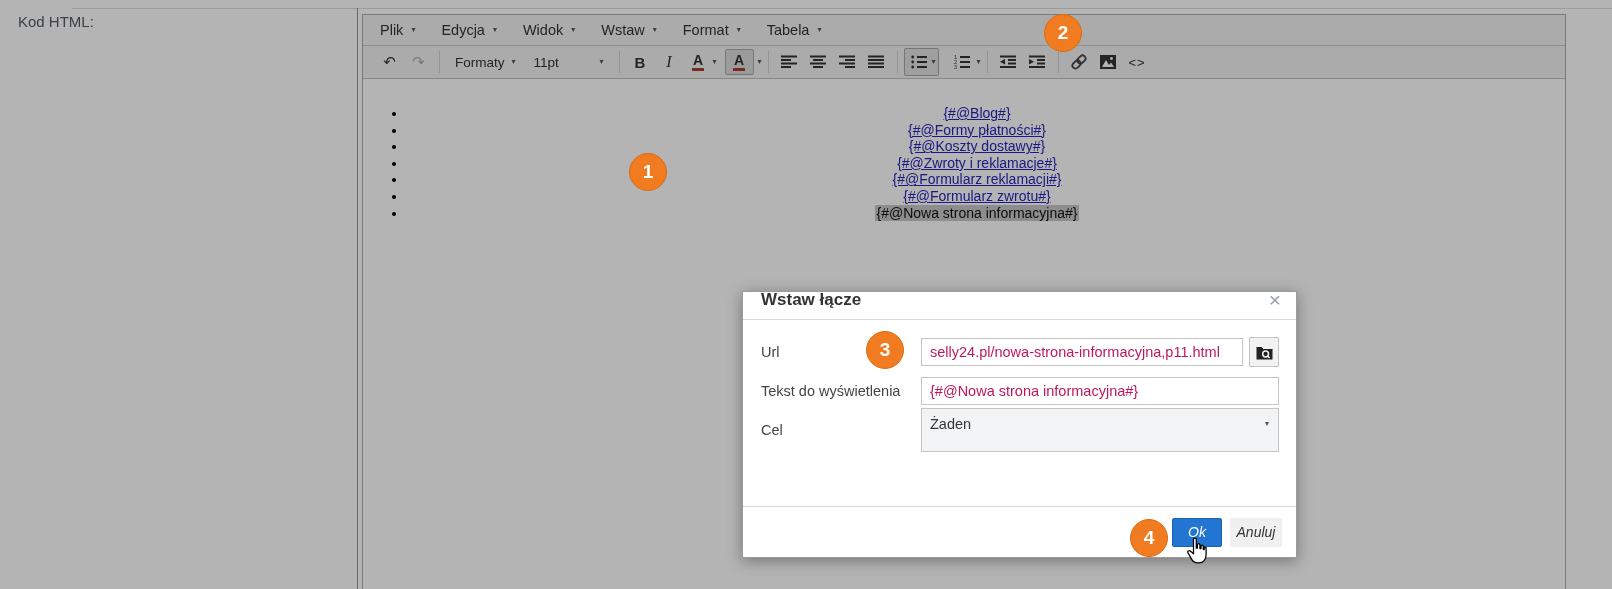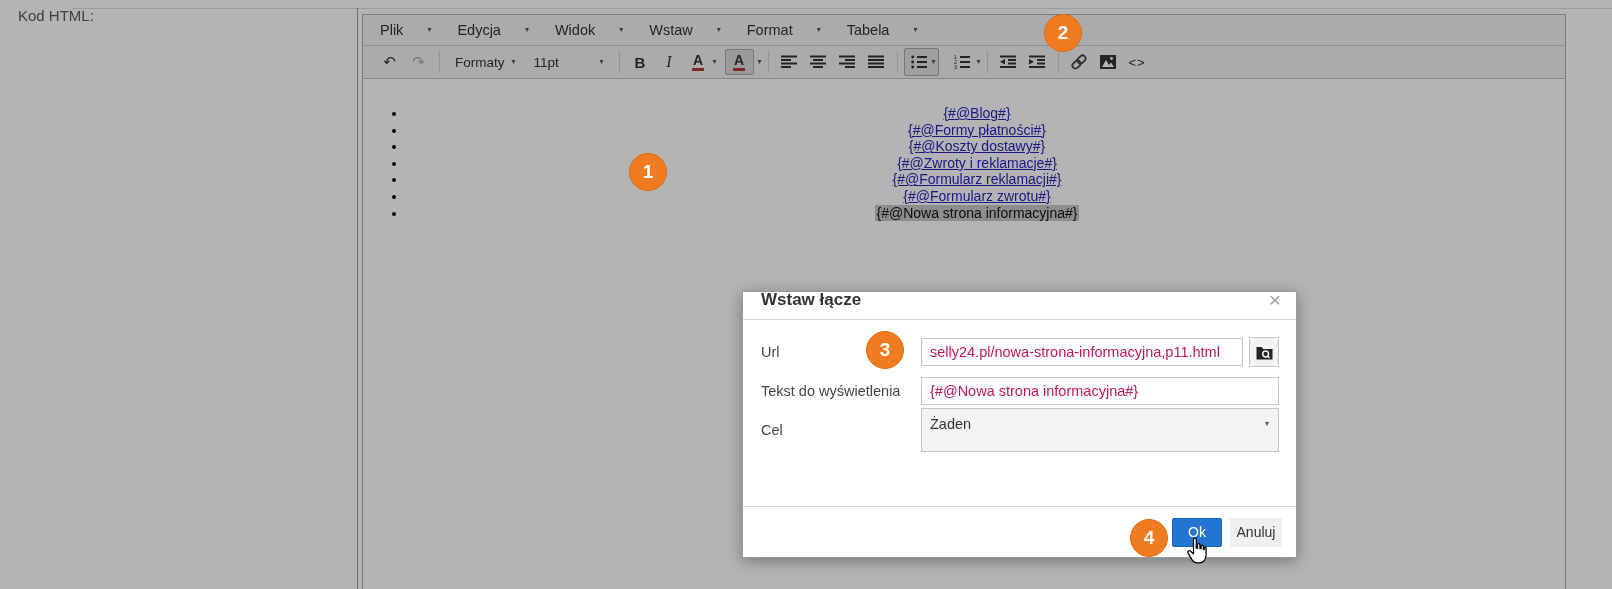--- a/index.html
+++ b/index.html
@@ -1,29 +1,29 @@
 <!DOCTYPE html>
 <html><head>
 <meta charset="utf-8">
 <style>
   * { box-sizing: border-box; margin: 0; padding: 0; }
   html,body { width:1612px; height:589px; overflow:hidden;
     font-family:"Liberation Sans", sans-serif; background:#ffffff; }
   .page { position:relative; width:1612px; height:589px; background:#fff; }
 
   .hairline { position:absolute; left:72px; right:0; top:8px; height:1px; background:#dcdcdc; }
-  .kod-label { position:absolute; left:18px; top:7px; font-size:15px; color:#555c63; }
+  .kod-label { position:absolute; left:18px; top:13px; font-size:15px; color:#555c63; }
   .vdivider { position:absolute; left:357px; top:8px; bottom:0; width:1px; background:#989898; }
 
   
   .editor { position:absolute; left:362px; top:14px; width:1204px; height:576px;
     border:1px solid #adadad; background:#fff; }
   .menubar { height:31px; background:#f2f2f2; border-bottom:1px solid #c9c9c9;
     display:flex; align-items:center; padding-left:4px; }
-  .mi { display:flex; align-items:center; gap:24px; padding:5px 13px; font-size:14.5px; color:#333; cursor:default; }
+  .mi { display:flex; align-items:center; gap:8px; padding:5px 13px; font-size:14.5px; color:#333; cursor:default; }
   .caret { font-size:8px; color:#555; line-height:1; }
   .toolbar { height:33px; background:#f2f2f2; border-bottom:1px solid #bfbfbf;
     display:flex; align-items:center; padding-left:12px; }
   .sep { width:1px; height:22px; background:#d2d2d2; margin:0 6px; }
   .tb { min-width:29px; height:26px; display:flex; align-items:center; justify-content:center;
     color:#333; font-size:15px; border:1px solid transparent; border-radius:2px; }
   .tb.disabled { opacity:.38; }
   .tb-combo { display:flex; align-items:center; gap:7px; padding:0 9px; height:26px; font-size:13.5px; color:#333; }
   .combo-fixed { width:88px; justify-content:space-between; }
   .boldbtn { font-weight:700; font-size:15px; }
@@ -58,21 +58,21 @@
   .dinput { flex:1; height:28px; border:1px solid #c5c5c5; padding:0 8px; font-size:14.5px;
     color:#be185d; font-family:"Liberation Sans", sans-serif; background:#fff; outline:none; }
   .browse-btn { width:30px; height:30px; border:1px solid #c5c5c5; background:#f2f2f2;
     display:flex; align-items:center; justify-content:center; cursor:pointer; }
   .dselect { flex:1; height:44px; background:#f2f3f4; border:1px solid #c5c5c5;
     display:flex; align-items:center; justify-content:space-between; padding:0 9px 12px 8px;
     font-size:14.5px; color:#333; cursor:pointer; }
   .dlg-footer { height:51px; border-top:1px solid #d6d7d9; display:flex; align-items:center;
     justify-content:flex-end; gap:8px; padding-right:14px; }
   .btn { height:29px; font-size:14px; display:flex; align-items:center; justify-content:center;
-    cursor:pointer; border-radius:2px; font-family:"Liberation Sans", sans-serif; }
+    cursor:pointer; border-radius:2px; font-family:"Liberation Sans", sans-serif;font-style:italic; }
   .btn-ok { width:50px; background:#2276d2; border:1px solid #1b64b3; color:#fff; }
   .btn-cancel { width:52px; background:#f0f0f0; border:1px solid #f0f0f0; color:#333; }
 
   
   .badge { position:absolute; width:38px; height:38px; border-radius:50%;
     background:#f07b20; border:1px solid #dd6c10; color:#fff; font-size:19px; font-weight:700;
     display:flex; align-items:center; justify-content:center; z-index:120; }
   .badge1 { left:629px; top:153px; }
   .badge2 { left:1044px; top:14px; }
   .badge3 { left:866px; top:331px; }

